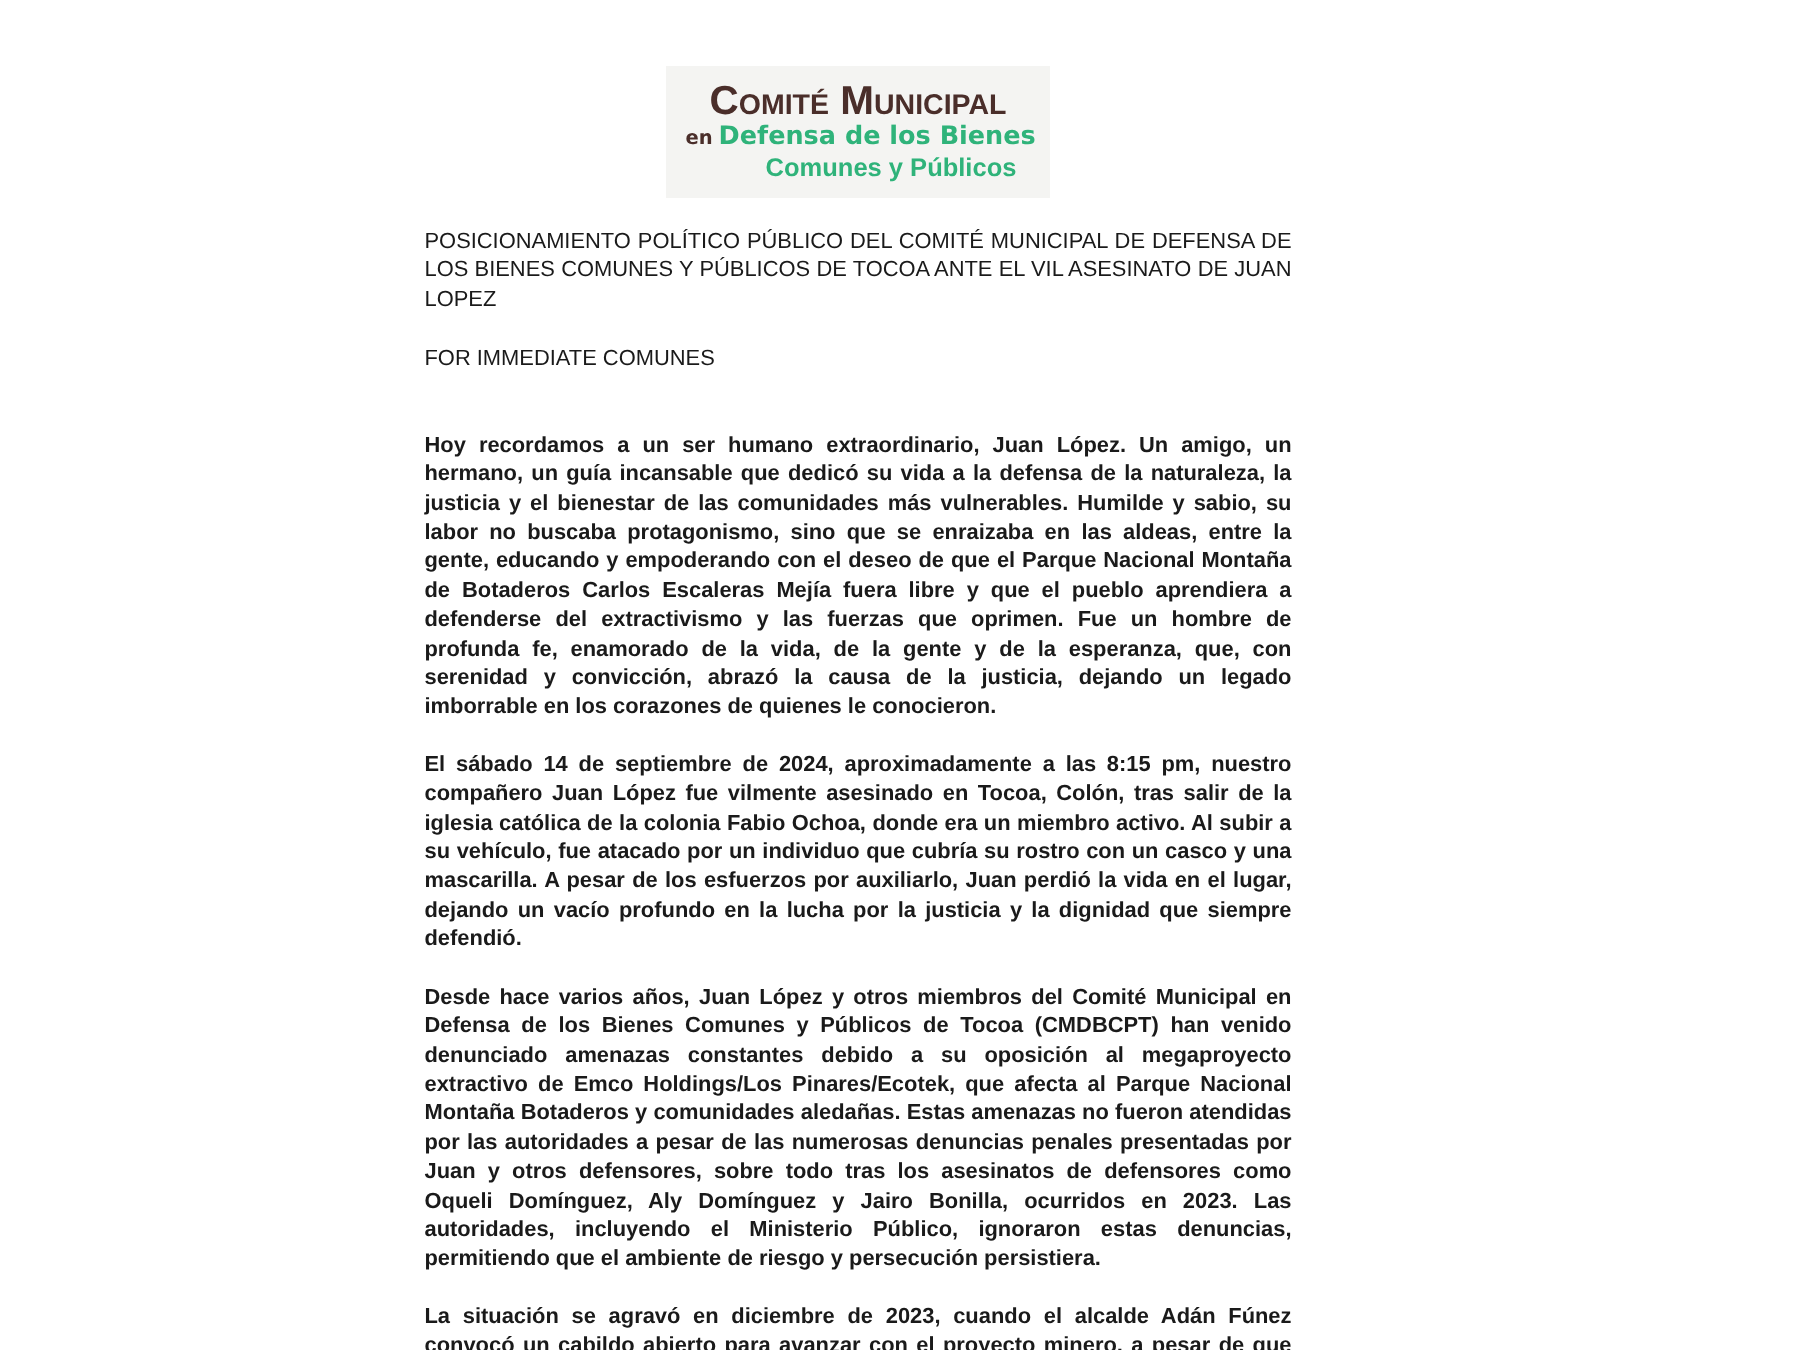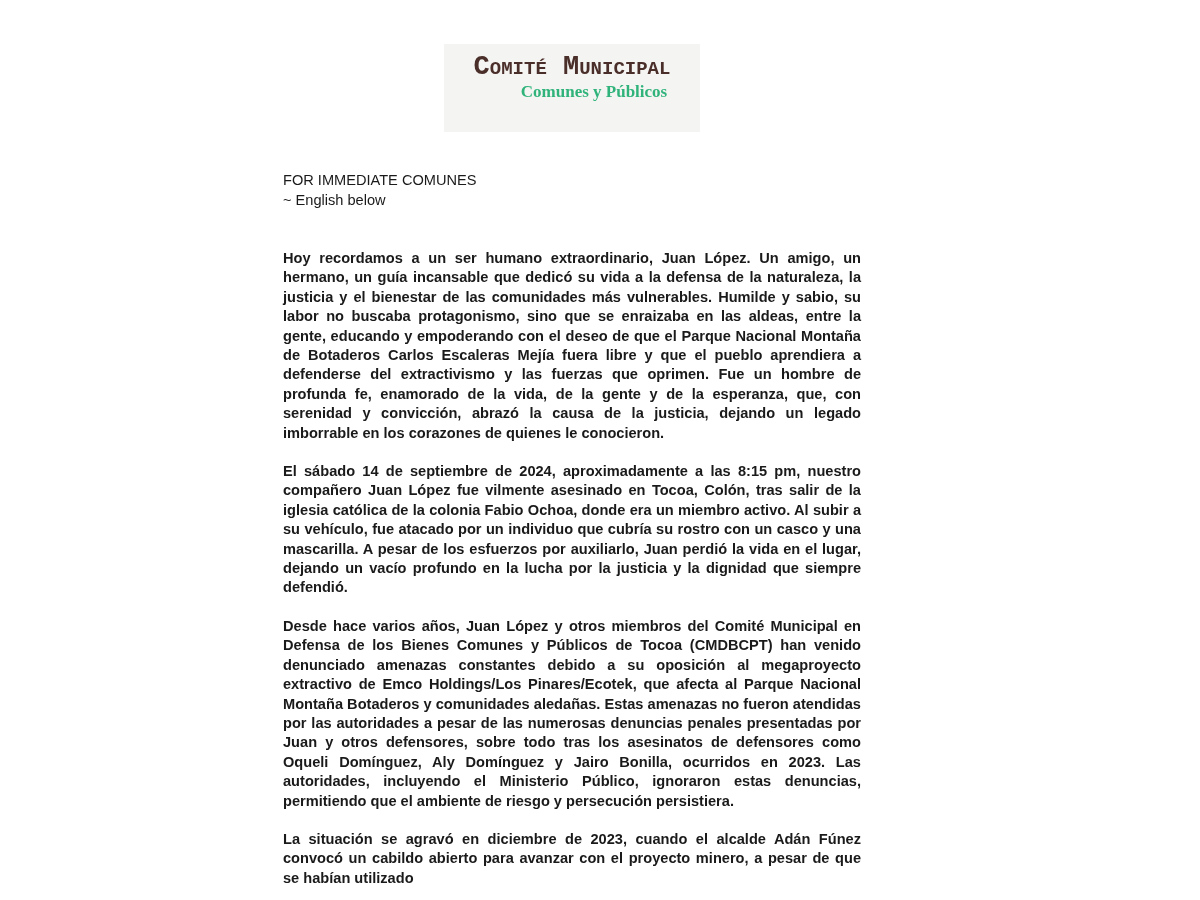--- a/index.html
+++ b/index.html
@@ -19,21 +19,21 @@
       position: absolute;
       left: 444px;
       top: 44px;
       width: 256px;
       height: 88px;
       background: #f4f4f2;
       box-sizing: border-box;
       padding-top: 8px;
     }
     .logo-line1 {
-      font-family: Liberation Mono, monospace;
+      font-family: Liberation Sans, sans-serif;
       font-weight: bold;
       color: #4a2e2a;
       font-size: 27px;
       letter-spacing: 0px;
       line-height: 30px;
       text-align: center;
       font-variant: small-caps;
       white-space: nowrap;
     }
     .logo-line2 {
@@ -45,21 +45,21 @@
       padding-left: 13px;
       white-space: nowrap;
     }
     .logo-line2 .en {
       color: #4a2e2a;
       font-size: 13px;
       font-weight: bold;
       margin-right: 4px;
     }
     .logo-line3 {
-      font-family: Liberation Serif, serif;
+      font-family: Liberation Sans, sans-serif;
       font-weight: bold;
       font-size: 17px;
       line-height: 19px;
       color: #2fb37a;
       text-align: center;
       padding-left: 44px;
       white-space: nowrap;
     }
     .doc {
       position: absolute;
@@ -83,26 +83,29 @@
     .para {
       margin-bottom: 19px !important;
       font-weight: bold;
     }
   </style>
 </head>
 <body>
 
 <div class="logo">
   <div class="logo-line1">Comité Municipal</div>
+  <div class="logo-line2">
+    <span class="en">en</span><span>Defensa de los Bienes</span>
+  </div>
   <div class="logo-line3">Comunes y Públicos</div>
 </div>
 
 <div class="doc">
+  <p class="title">POSICIONAMIENTO POLÍTICO PÚBLICO DEL COMITÉ MUNICIPAL DE DEFENSA DE LOS BIENES COMUNES Y PÚBLICOS DE TOCOA ANTE EL VIL ASESINATO DE JUAN LOPEZ</p>
   <div class="gap"></div>
   <p>FOR IMMEDIATE COMUNES</p>
-  <p>~ English below</p>
   <div class="gap"></div>
   <div class="gap"></div>
   <p class="para">Hoy recordamos a un ser humano extraordinario, Juan López. Un amigo, un hermano, un guía incansable que dedicó su vida a la defensa de la naturaleza, la justicia y el bienestar de las comunidades más vulnerables. Humilde y sabio, su labor no buscaba protagonismo, sino que se enraizaba en las aldeas, entre la gente, educando y empoderando con el deseo de que el Parque Nacional Montaña de Botaderos Carlos Escaleras Mejía fuera libre y que el pueblo aprendiera a defenderse del extractivismo y las fuerzas que oprimen. Fue un hombre de profunda fe, enamorado de la vida, de la gente y de la esperanza, que, con serenidad y convicción, abrazó la causa de la justicia, dejando un legado imborrable en los corazones de quienes le conocieron.</p>
   <p class="para">El sábado 14 de septiembre de 2024, aproximadamente a las 8:15 pm, nuestro compañero Juan López fue vilmente asesinado en Tocoa, Colón, tras salir de la iglesia católica de la colonia Fabio Ochoa, donde era un miembro activo. Al subir a su vehículo, fue atacado por un individuo que cubría su rostro con un casco y una mascarilla. A pesar de los esfuerzos por auxiliarlo, Juan perdió la vida en el lugar, dejando un vacío profundo en la lucha por la justicia y la dignidad que siempre defendió.</p>
   <p class="para">Desde hace varios años, Juan López y otros miembros del Comité Municipal en Defensa de los Bienes Comunes y Públicos de Tocoa (CMDBCPT) han venido denunciado amenazas constantes debido a su oposición al megaproyecto extractivo de Emco Holdings/Los Pinares/Ecotek, que afecta al Parque Nacional Montaña Botaderos y comunidades aledañas. Estas amenazas no fueron atendidas por las autoridades a pesar de las numerosas denuncias penales presentadas por Juan y otros defensores, sobre todo tras los asesinatos de defensores como Oqueli Domínguez, Aly Domínguez y Jairo Bonilla, ocurridos en 2023. Las autoridades, incluyendo el Ministerio Público, ignoraron estas denuncias, permitiendo que el ambiente de riesgo y persecución persistiera.</p>
   <p class="para">La situación se agravó en diciembre de 2023, cuando el alcalde Adán Fúnez convocó un cabildo abierto para avanzar con el proyecto minero, a pesar de que se habían utilizado</p>
 </div>
 
 </body></html>

